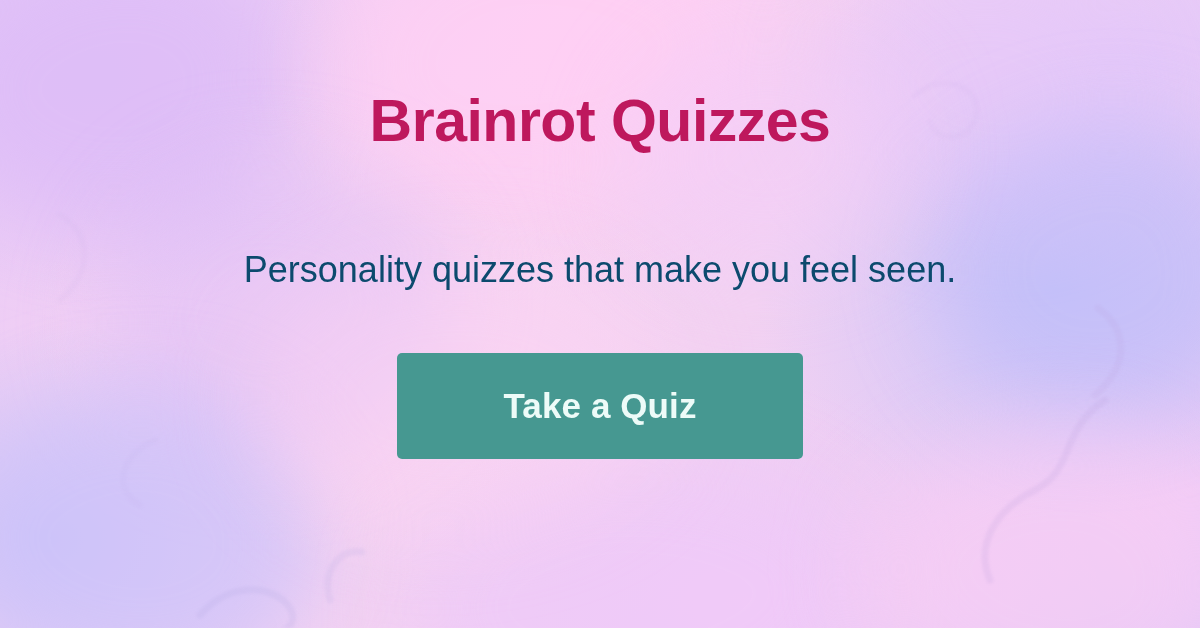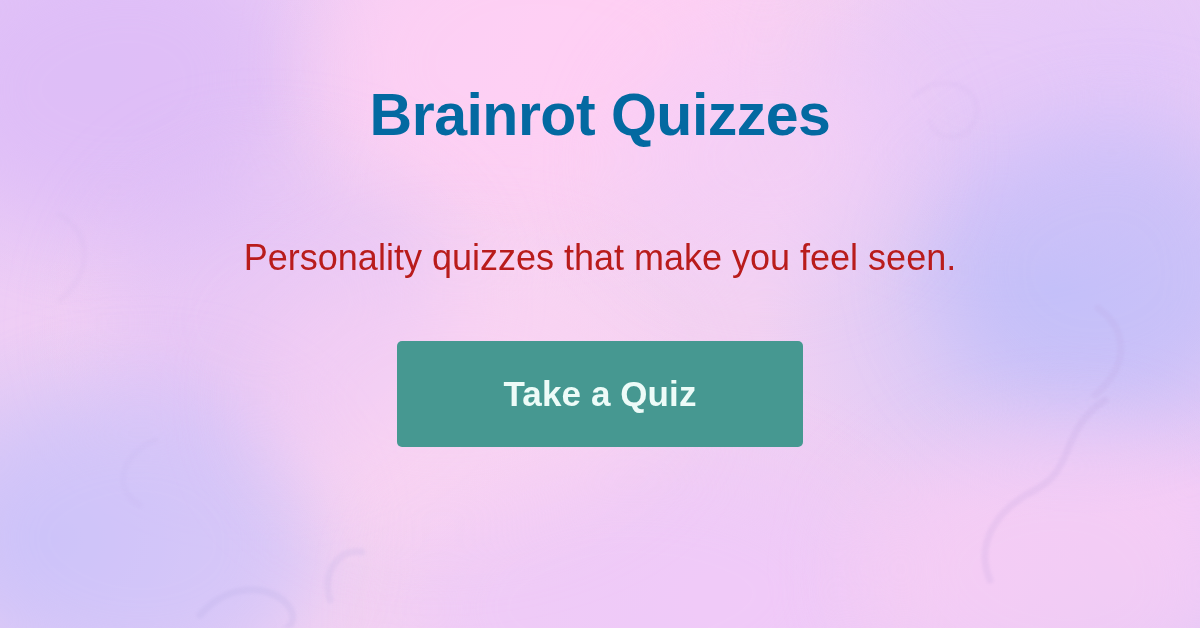--- a/index.html
+++ b/index.html
@@ -72,36 +72,36 @@
     width: 1200px;
     height: 628px;
     display: flex;
     flex-direction: column;
     align-items: center;
     box-sizing: border-box;
     padding-top: 84px;
   }
 
   .hero-title {
-    margin: 1px;
+    margin: 7px;
     font-size: 59px;
     font-weight: 700;
     letter-spacing: -0.5px;
     line-height: 1.05;
-    color: #0369a1;
+    color: #be185d;
     text-align: left;
   }
 
   .hero-subtitle {
     margin: 0;
     margin-top: 88px;
     font-size: 36px;
     font-weight: 400;
     line-height: 1.2;
-    color: #b91c1c;
+    color: #0c4a6e;
     text-align: center;
   }
 
   .cta-wrap {
     margin-top: 62px;
     display: flex;
     justify-content: center;
     width: 100%;
   }
 

